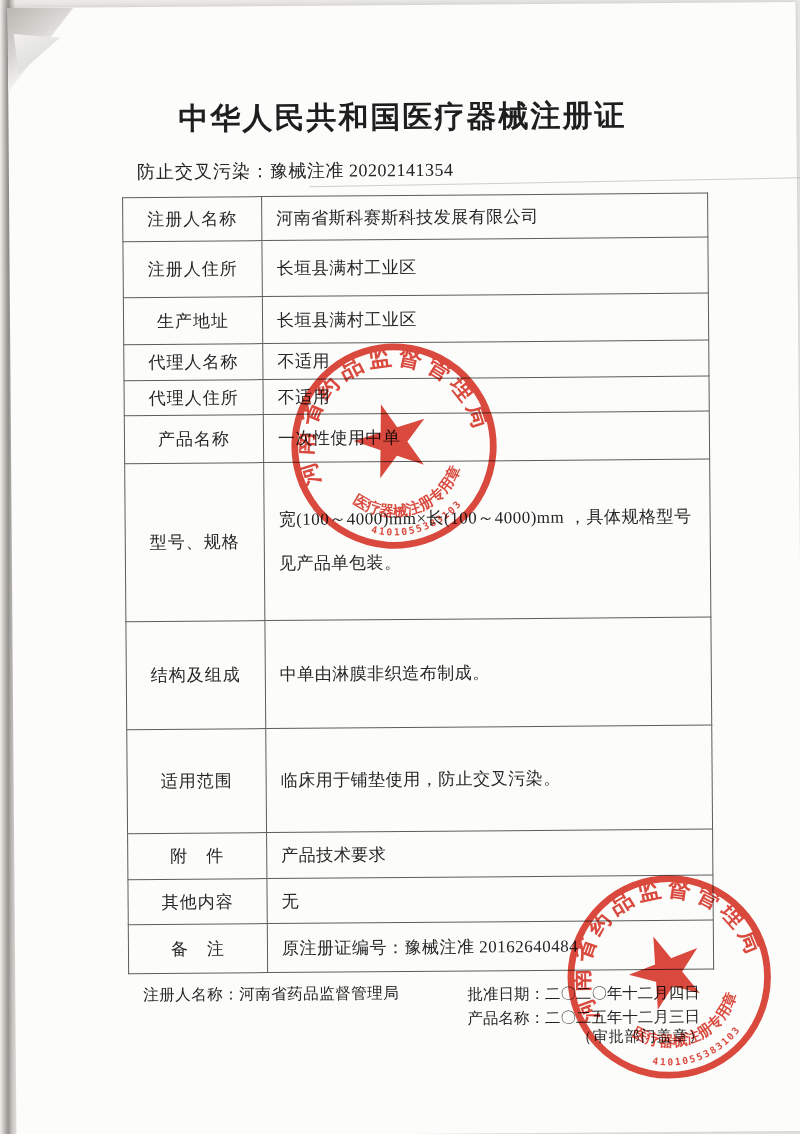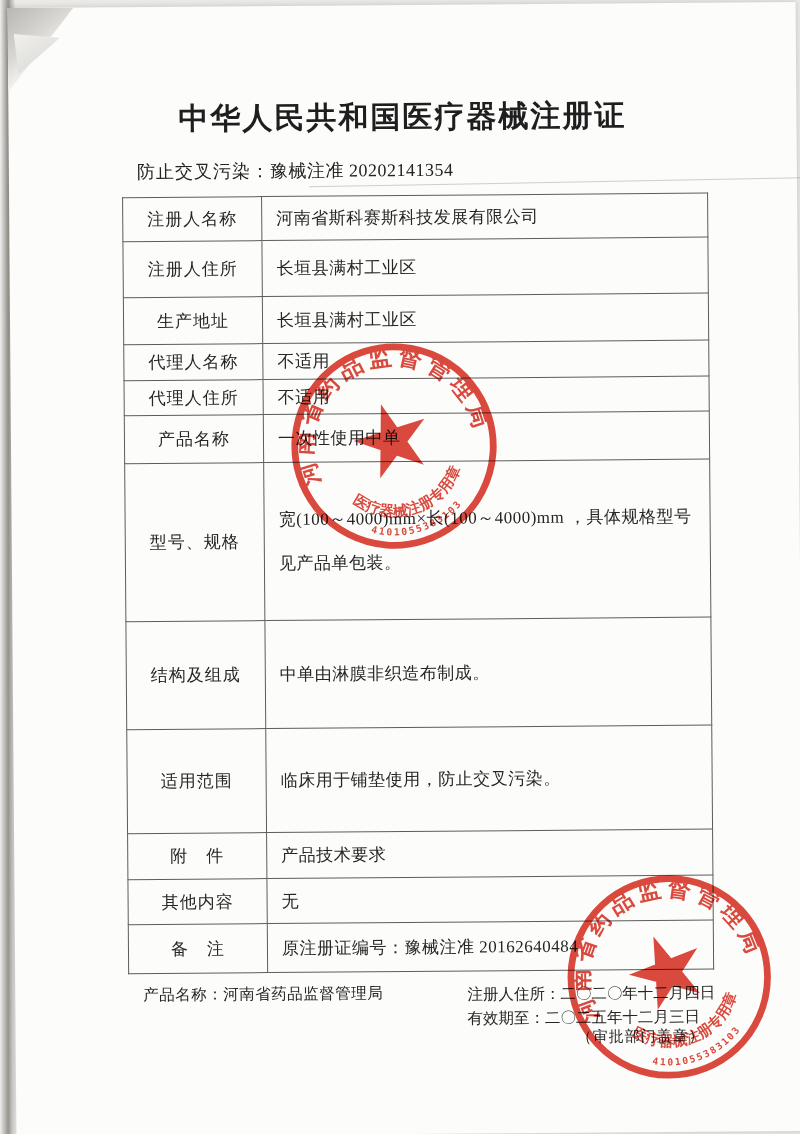--- a/index.html
+++ b/index.html
@@ -145,29 +145,29 @@
         <td class="val">无</td>
       </tr>
       <tr class="r11">
         <td class="lbl">备　注</td>
         <td class="val">原注册证编号：豫械注准 20162640484</td>
       </tr>
     </tbody>
   </table>
 
   <div class="footer-left">
-    <span>产品名称：</span><span>河南省药品监督管理局</span>
+    <span>注册人名称：</span><span>河南省药品监督管理局</span>
   </div>
 
   <div class="footer-right">
     <div>
-      <span>注册人住所：</span><span>二〇二〇年十二月四日</span>
+      <span>批准日期：</span><span>二〇二〇年十二月四日</span>
     </div>
     <div>
-      <span>有效期至：</span><span>二〇二五年十二月三日</span>
+      <span>产品名称：</span><span>二〇二五年十二月三日</span>
     </div>
   </div>
 
   <div class="seal-note">（审批部门盖章）</div>
 
   <div class="stamp stamp-top">
 <svg viewBox="0 0 220 220" xmlns="http://www.w3.org/2000/svg">
   <defs>
     <path id="arcTop" d="M 31.1 138.7 A 84 84 0 1 1 188.9 138.7"></path>
     <path id="arcBottom" d="M 53.3 154.3 A 72 72 0 0 0 166.7 154.3"></path>

